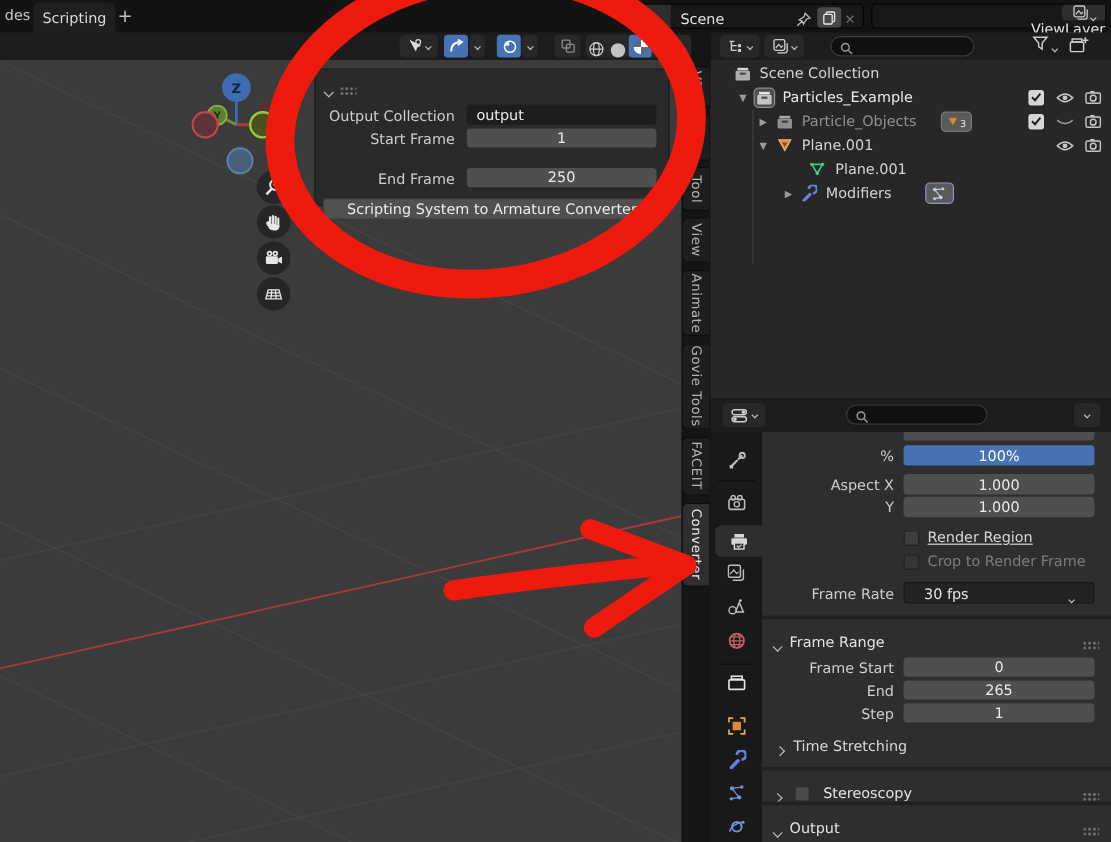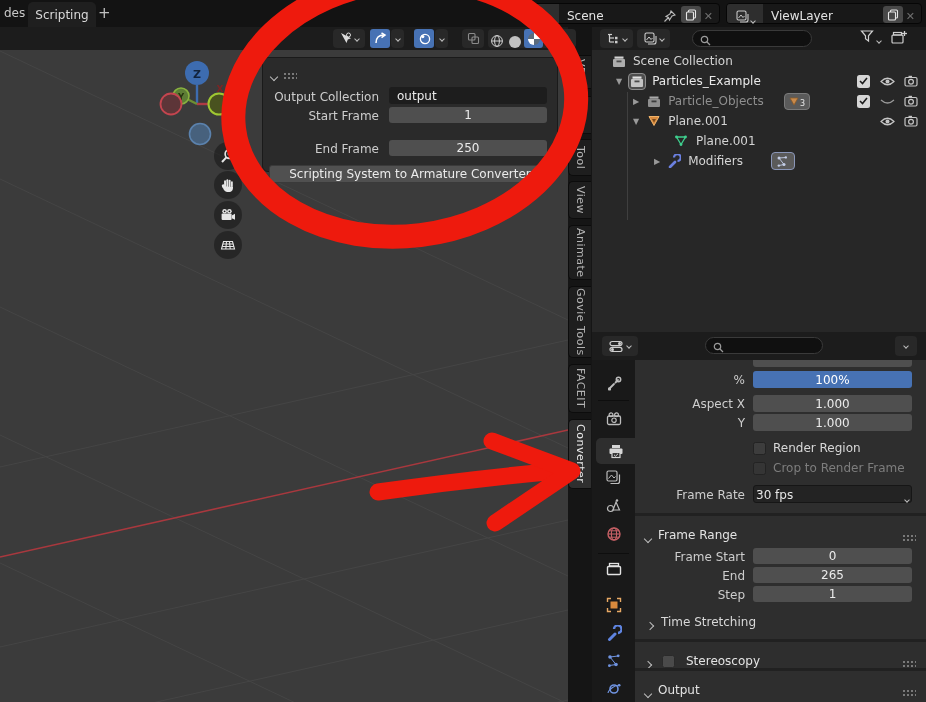--- a/index.html
+++ b/index.html
@@ -54,21 +54,21 @@
       </svg>
     <div style="width:20px;height:17px;background:#484848;border-radius:3px;display:flex;align-items:center;justify-content:center;margin-right:3px;">
       <svg width="12" height="12" viewBox="0 0 12 12">
           <rect x="3.5" y="1" width="7" height="8" rx="1" fill="none" stroke="#e6e6e6" stroke-width="1.1"></rect>
           <rect x="1.5" y="3" width="7" height="8" rx="1" fill="#484848" stroke="#e6e6e6" stroke-width="1.1"></rect>
         </svg>
     </div>
     <span style="color:#6f6f6f;font-size:11px;margin-right:6px;">✕</span>
   </div>
 
-  <div class="abs row" style="left:726px;top:3px;width:196px;height:21px;background:#181818;border:1px solid #060606;border-radius:4px;">
+  <div class="abs row" style="left:726px;top:3px;width:196px;height:21px;background:#181818;border:1px solid #060606;border-radius:4px;flex-direction:column;">
     <div class="row" style="width:36px;height:100%;background:#2e2e2e;border-radius:3px 0 0 3px;justify-content:center;gap:2px;">
       <svg width="13" height="13" viewBox="0 0 13 13">
           <rect x="1" y="1" width="9" height="9" rx="1.5" fill="none" stroke="#c9c9c9" stroke-width="1.1"></rect>
           <path d="M2.5 8 L5 5 L7 7.5 L8.5 6" fill="none" stroke="#c9c9c9" stroke-width="1"></path>
           <path d="M12 4 V10 a2 2 0 0 1 -2 2 H4" fill="none" stroke="#c9c9c9" stroke-width="1.1"></path>
         </svg>
       <span class="chev small"></span>
     </div>
     <span style="padding-left:8px;color:#e3e3e3;flex:1;">ViewLayer</span>
     <div style="width:20px;height:17px;background:#484848;border-radius:3px;display:flex;align-items:center;justify-content:center;margin-right:3px;">
@@ -535,29 +535,29 @@
   <div class="abs label-r" style="left:0;top:13px;width:110px;">%</div>
   <div class="abs" style="left:118px;top:11px;width:159px;height:17px;background:#4772b4;border-radius:3px;display:flex;align-items:center;justify-content:center;color:#fff;">100%</div>
 
   <div class="abs label-r" style="left:0;top:37px;width:110px;">Aspect X</div>
   <div class="abs field" style="left:118px;top:35px;width:159px;height:17px;">1.000</div>
   <div class="abs label-r" style="left:0;top:56px;width:110px;">Y</div>
   <div class="abs field" style="left:118px;top:54px;width:159px;height:17px;">1.000</div>
 
   <div class="abs row" style="left:118px;top:81px;gap:7px;">
     <span style="width:13px;height:13px;background:#3d3d3d;border:1px solid #232323;border-radius:2.5px;"></span>
-    <span style="color:#d8d8d8;">Render Region</span>
+    <span style="color:#d8d8d8;text-decoration:underline;">Render Region</span>
   </div>
   <div class="abs row" style="left:118px;top:101px;gap:7px;">
     <span style="width:13px;height:13px;background:#353535;border:1px solid #232323;border-radius:2.5px;"></span>
     <span style="color:#7d7d7d;">Crop to Render Frame</span>
   </div>
 
   <div class="abs label-r" style="left:0;top:128px;width:110px;">Frame Rate</div>
-  <div class="abs row" style="left:118px;top:125px;width:159px;height:18px;background:#232323;border:1px solid #161616;border-radius:3px;padding:0 2px;">
+  <div class="abs row" style="left:118px;top:125px;width:159px;height:18px;background:#232323;border:1px solid #161616;border-radius:3px;padding:0 16px;">
     <span style="flex:1;color:#e6e6e6;">30 fps</span>
     <span class="chev small"></span>
   </div>
 
   <div class="abs" style="left:0;top:153px;width:291px;height:3px;background:#212121;"></div>
 
   <div class="abs row" style="left:0;top:156px;width:291px;height:26px;padding:0 10px;gap:7px;">
     <span class="chev" style="margin-top:-3px;"></span>
     <span style="color:#e3e3e3;flex:1;">Frame Range</span>
     <div class="dots"></div>

